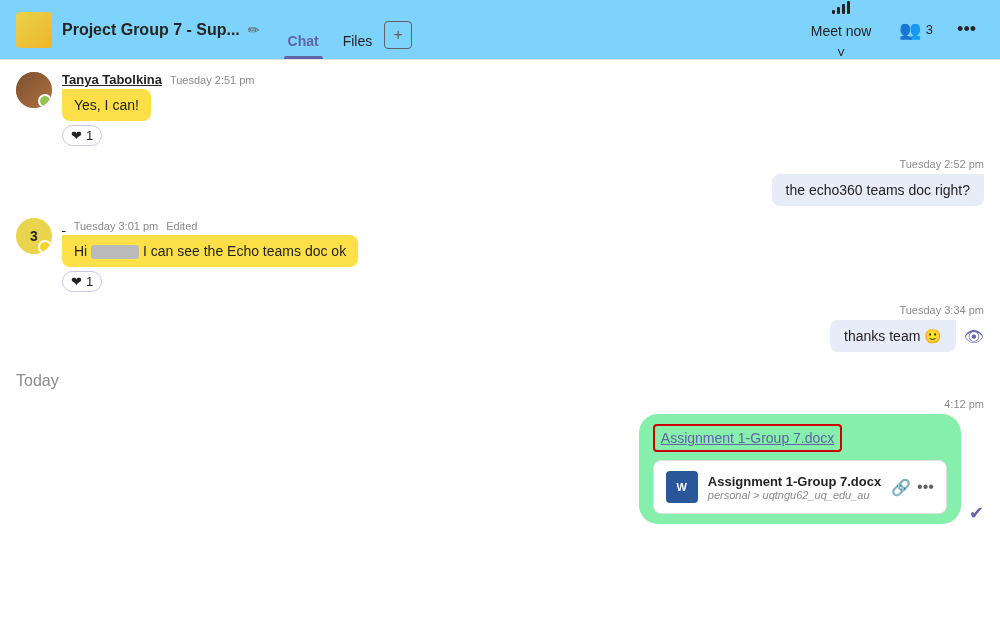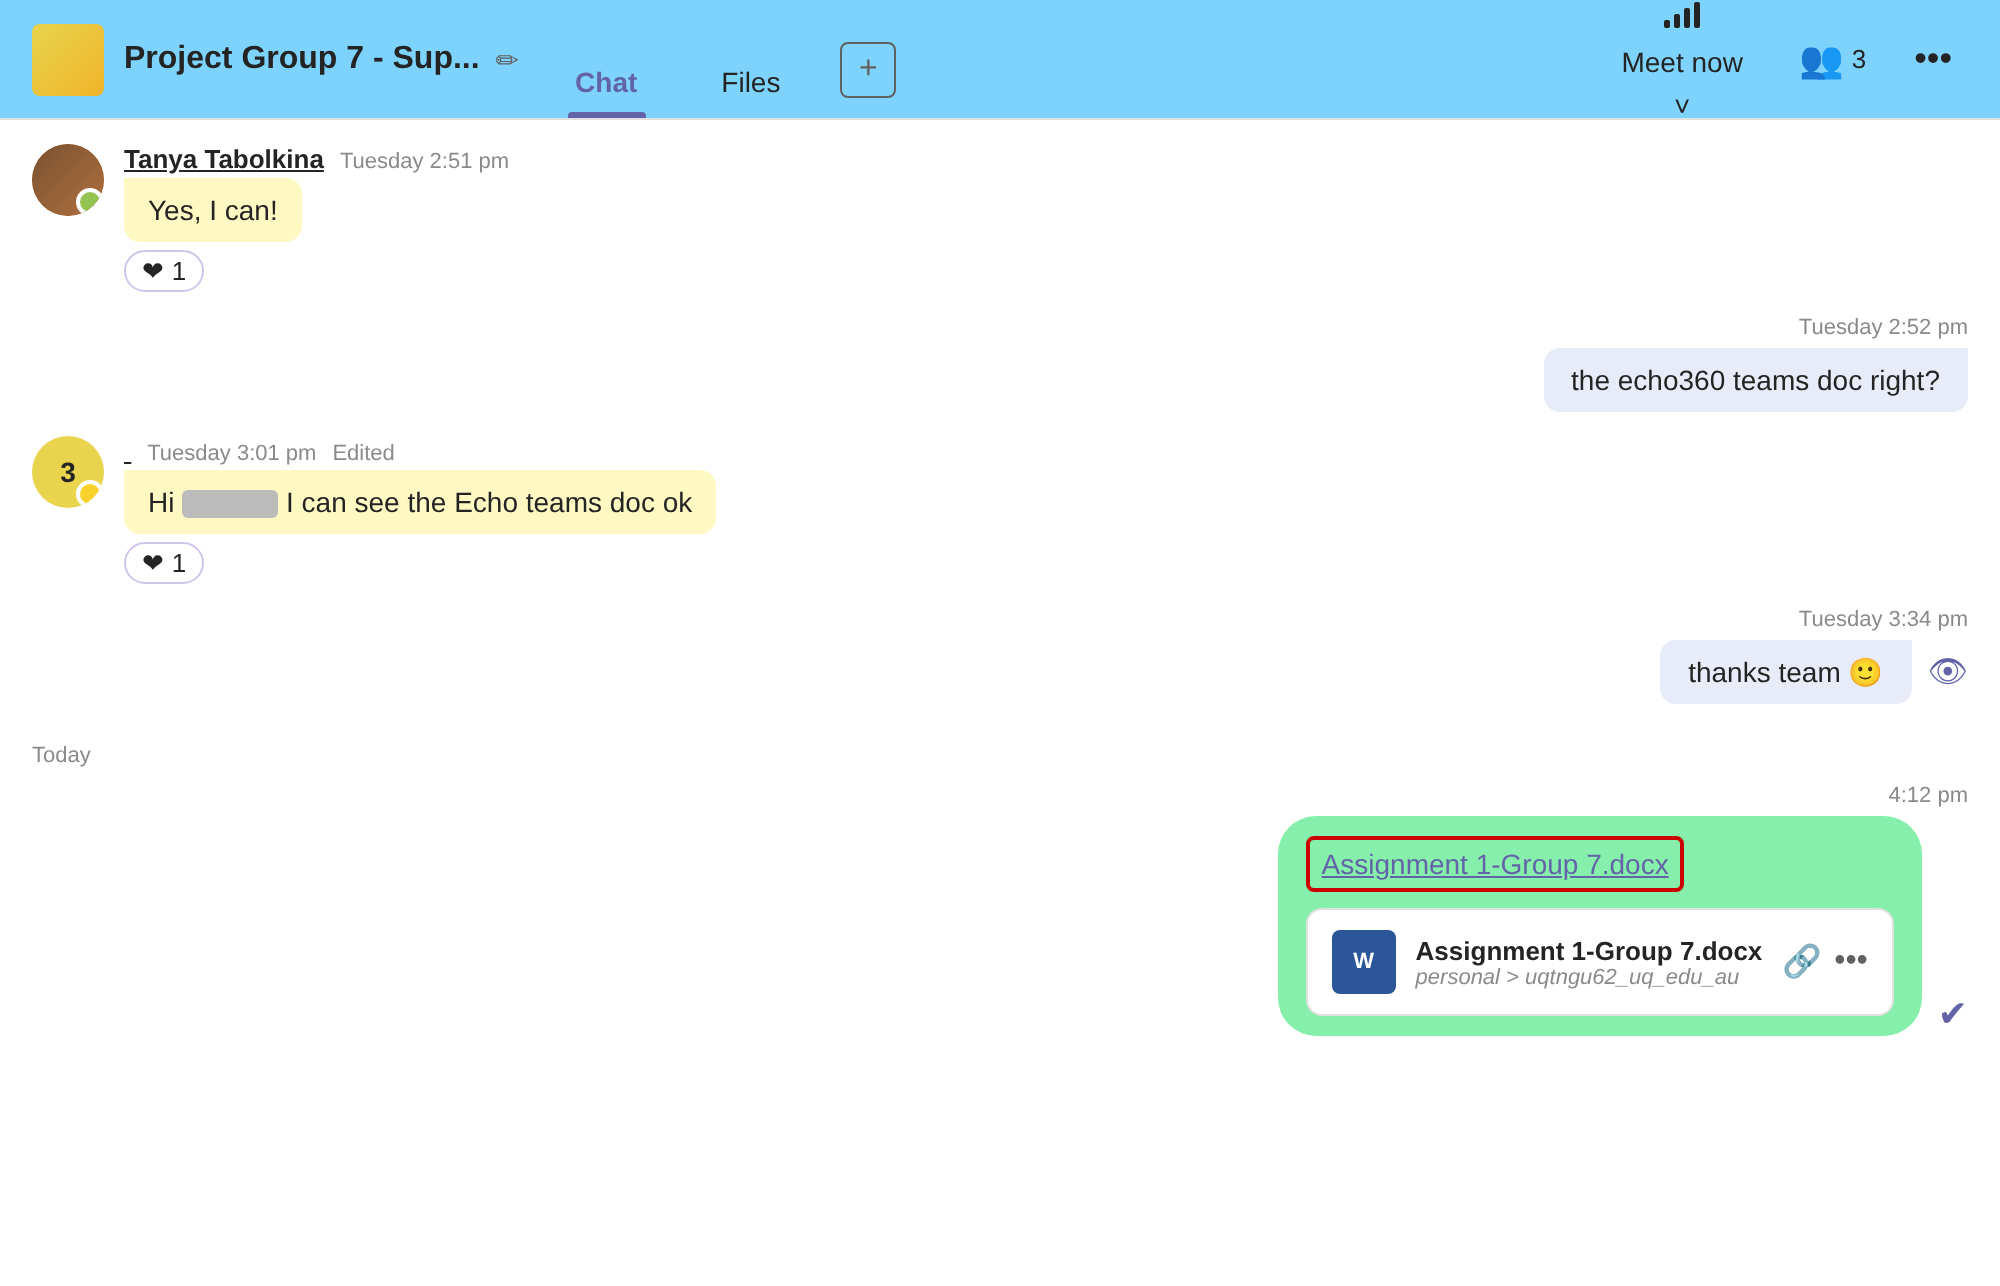--- a/index.html
+++ b/index.html
@@ -39,21 +39,20 @@
       color: #616161;
       font-size: 14px;
       margin-right: 16px;
       cursor: pointer;
     }
     .header-tabs {
       display: flex;
       align-items: flex-end;
       height: 100%;
       margin-right: 8px;
-      gap: 18px;
     }
     .header-tab {
       padding: 0 12px 10px;
       font-size: 14px;
       cursor: pointer;
       color: #252424;
       position: relative;
       height: 100%;
       display: flex;
       align-items: flex-end;
@@ -198,21 +197,21 @@
     .avatar-badge-yellow {
       background: #f8d22a;
     }
 
     .msg-content {
       flex: 1;
     }
 
     .bubble {
       display: inline-block;
-      background: #fef9c3;
+      background: #fde047;
       border-radius: 0 8px 8px 8px;
       padding: 8px 12px;
       font-size: 14px;
       color: #252424;
       max-width: 500px;
     }
 
     .reaction {
       display: inline-flex;
       align-items: center;
@@ -254,21 +253,21 @@
       gap: 8px;
     }
     .seen-icon {
       font-size: 16px;
       color: #6264a7;
     }
 
     
     .date-divider {
       padding: 12px 16px 4px;
-      font-size: 11px;
+      font-size: 16px;
       color: #8a8a8a;
       font-weight: 400;
     }
 
     
     .file-link-bubble {
       background: #86efac;
       border-radius: 19px;
       padding: 10px 14px;
       display: inline-block;

